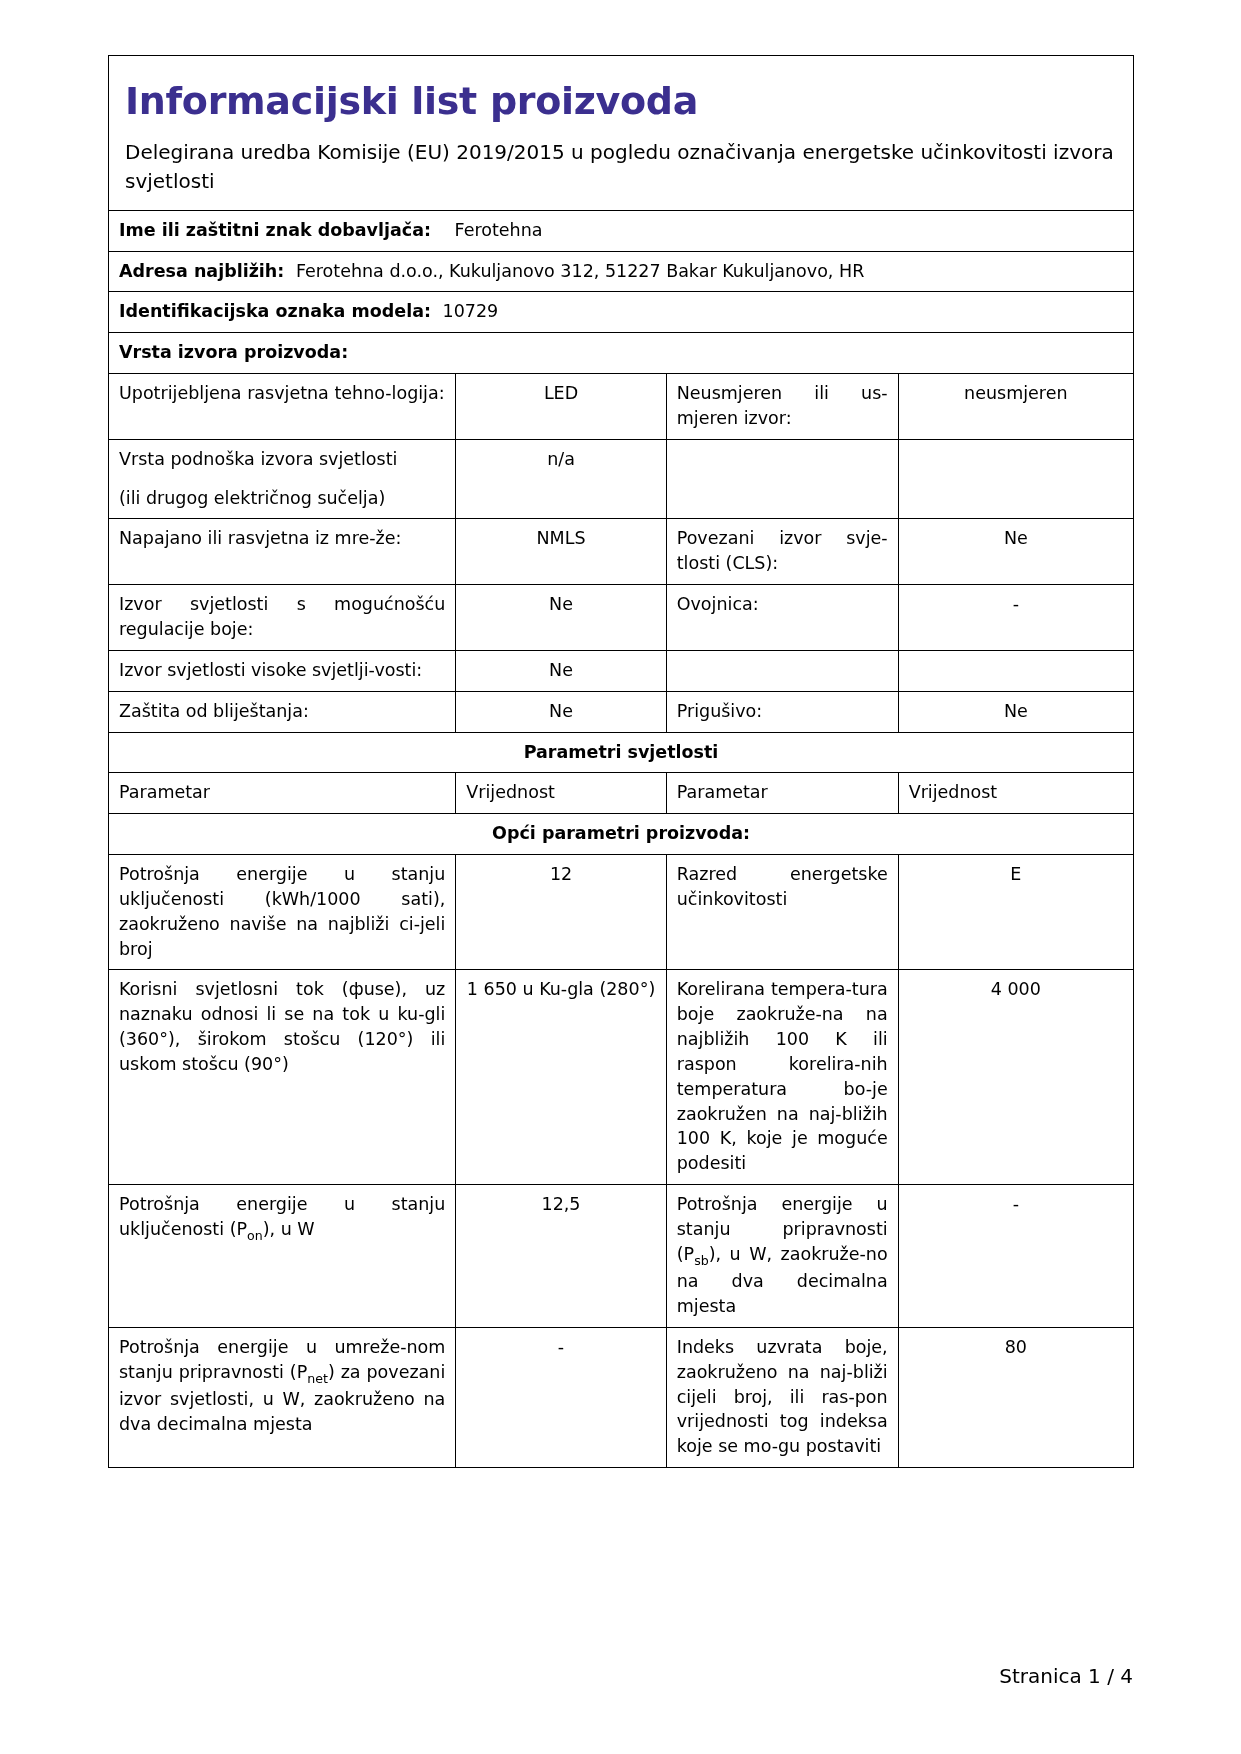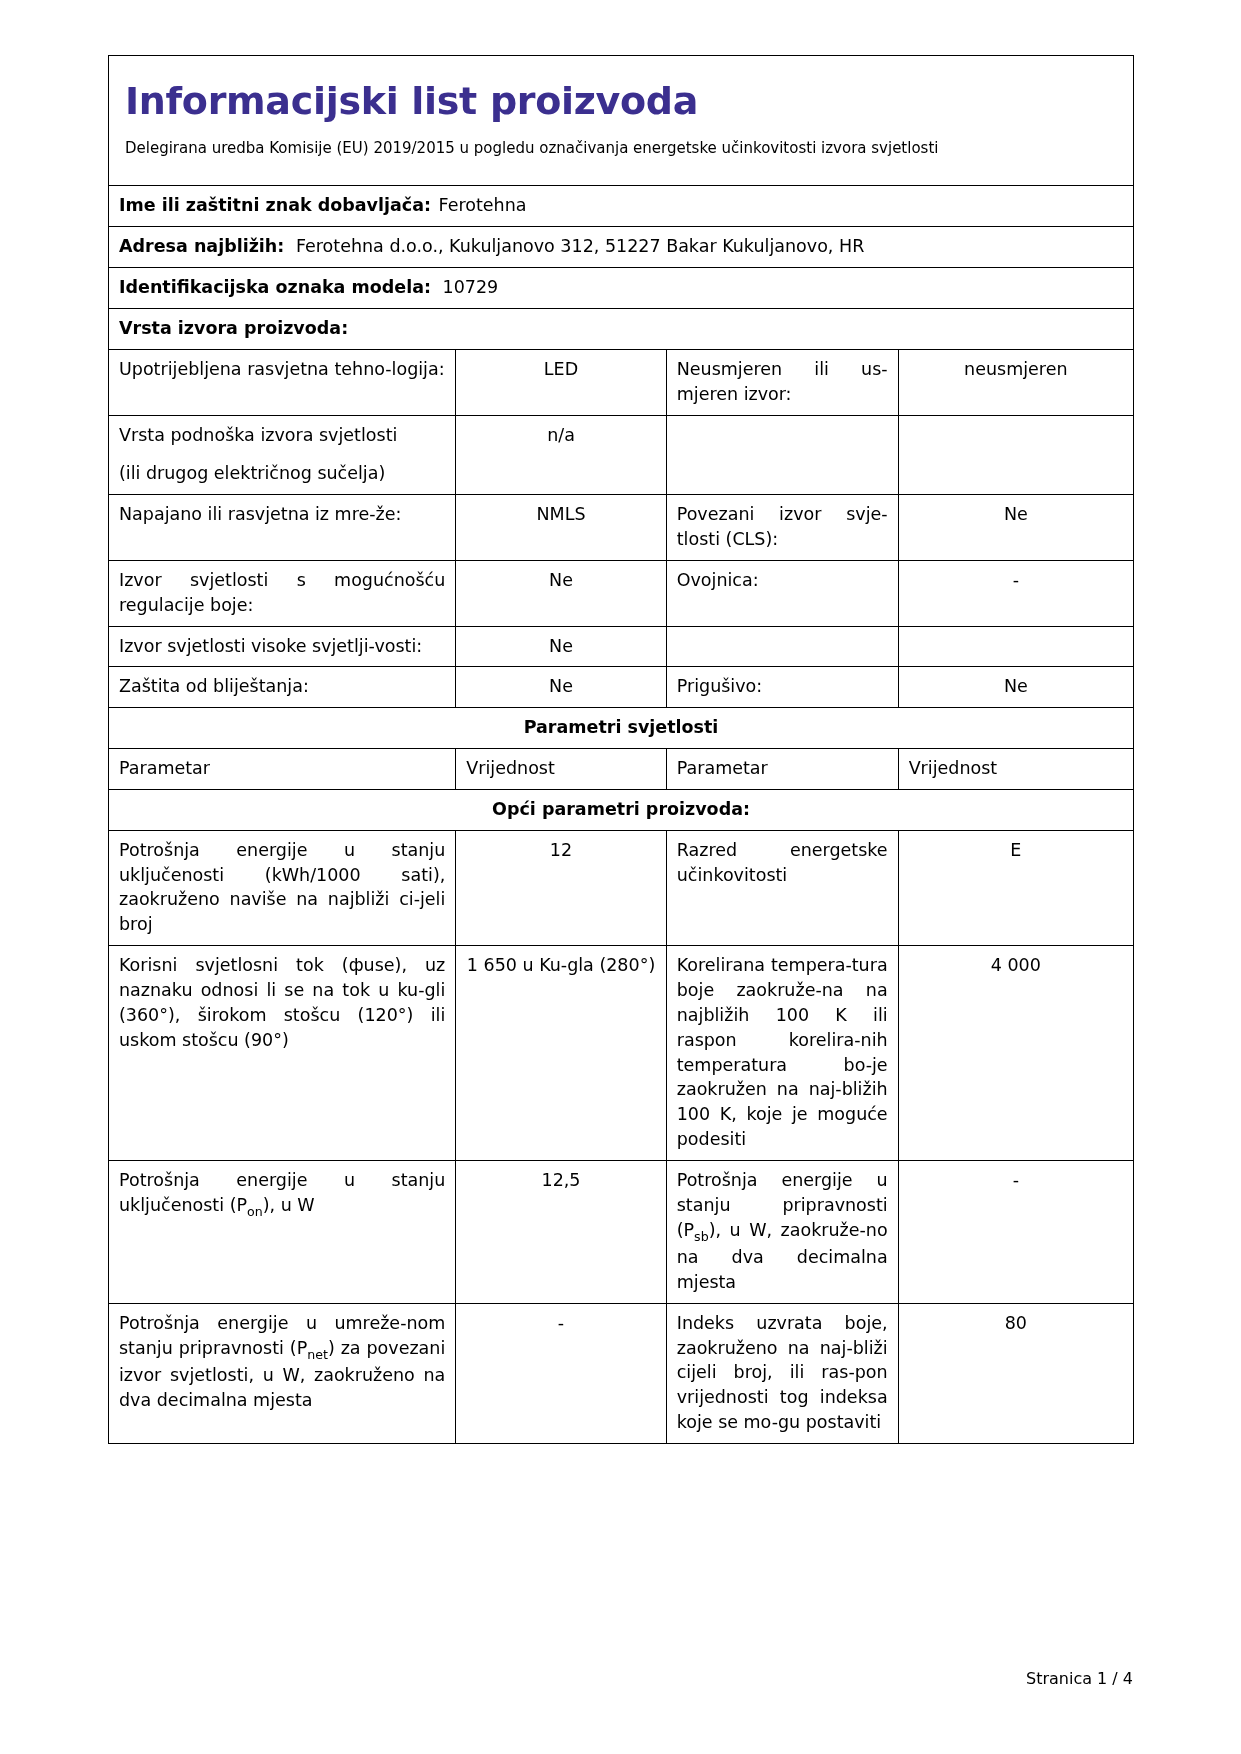--- a/index.html
+++ b/index.html
@@ -36,41 +36,41 @@
   .title {
     font-size: 38px;
     font-weight: bold;
     color: #3b2f8f;
     letter-spacing: -0.3px;
     line-height: 1.15;
     margin: 6px 0 14px 0;
     font-family: "DejaVu Sans", sans-serif;
   }
   .subtitle {
-    font-size: 15px;
+    font-size: 20px;
     line-height: 1.45;
-    margin-bottom: 12px;
+    margin-bottom: 0;
   }
   .b { font-weight: bold; }
   .center { text-align: center; }
   .just {
     text-align: justify;
     text-align-last: left;
     hyphens: manual;
   }
   .section-head {
     text-align: center;
     font-weight: bold;
     font-size: 17.5px;
   }
   .footer {
     position: absolute;
     right: 108px;
     bottom: 66px;
-    font-size: 16px;
+    font-size: 20px;
     color: #000000;
   }
   sub { font-size: 72%; }
   .gap-para { margin-top: 14px; }
 </style>
 </head>
 <body>
 
 <div class="page">
 
@@ -85,21 +85,21 @@
       <tr>
         <td colspan="4" style="padding:18px 16px 14px 16px;">
           <div class="title">Informacijski list proizvoda</div>
           <div class="subtitle">Delegirana uredba Komisije (EU) 2019/2015 u pogledu označivanja energetske učinkovitosti izvora svjetlosti</div>
         </td>
       </tr>
 
       <tr>
         <td colspan="4">
           <span class="b">Ime ili zaštitni znak dobavljača:</span>
-          <span style="margin-left:2px;">Ferotehna</span>
+          <span style="margin-left:18px;">Ferotehna</span>
         </td>
       </tr>
 
       <tr>
         <td colspan="4">
           <span class="b">Adresa najbližih:</span>
           <span style="margin-left:6px;">Ferotehna d.o.o., Kukuljanovo 312, 51227 Bakar Kukuljanovo, HR</span>
         </td>
       </tr>
 

